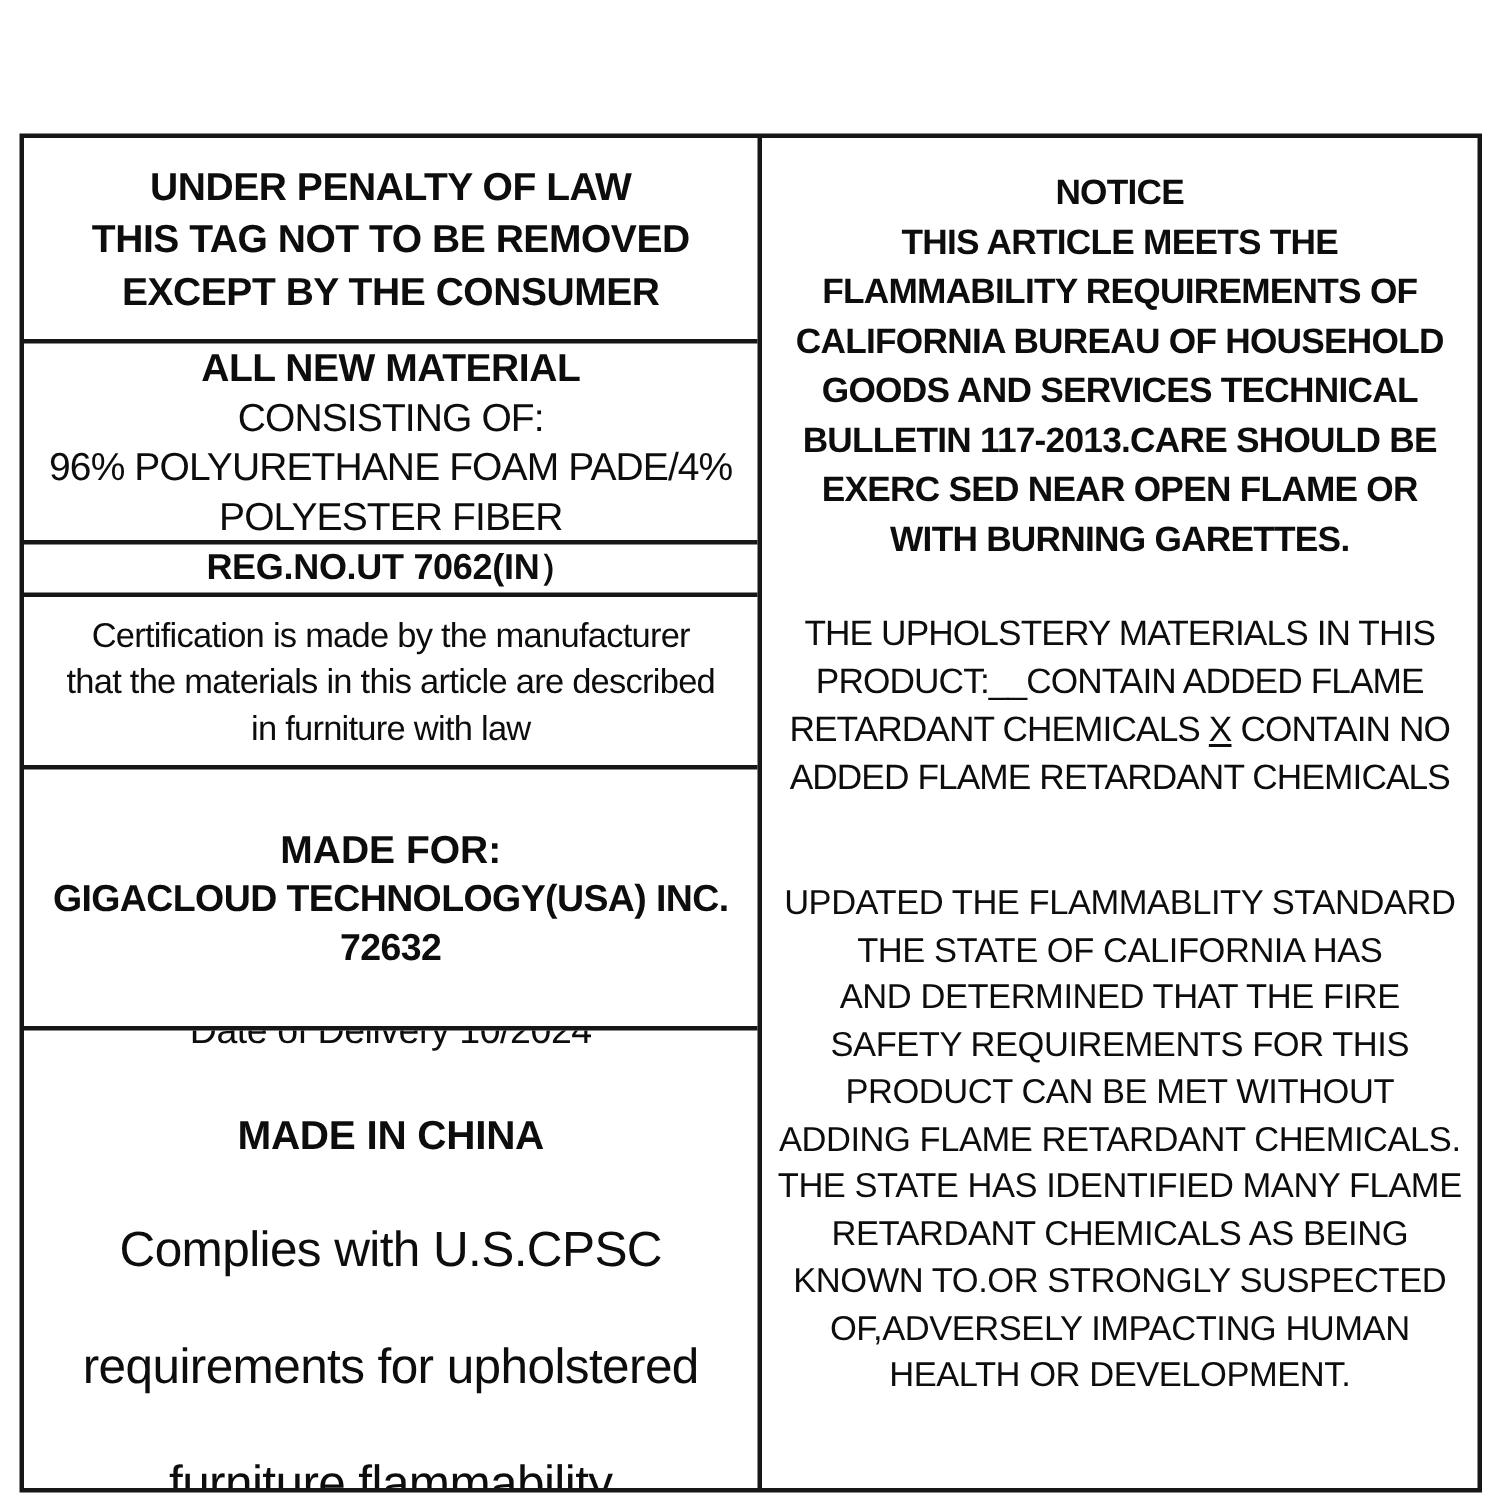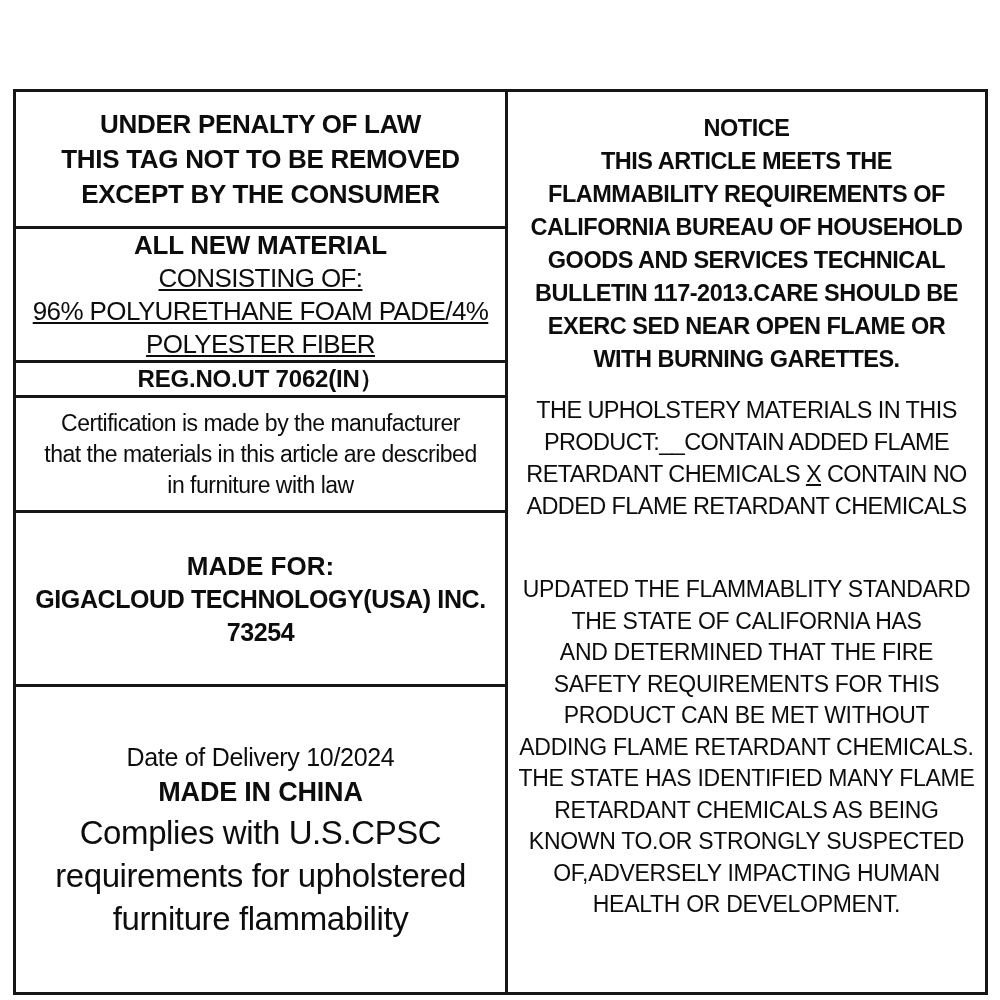--- a/index.html
+++ b/index.html
@@ -47,35 +47,35 @@
     text-align: center;
     white-space: nowrap;
     overflow: hidden;
   }
   .row:last-child { border-bottom: none; }
   .r-penalty { height: 137px; }
   .r-material { height: 134px; }
   .r-reg { height: 35px; }
   .r-cert { height: 115px; }
   .r-madefor { height: 174px; align-items: center; }
-  .r-origin { flex: 1; }
+  .r-origin { flex: 1; gap: 35px; }
 
   .penalty-line { font-weight: bold; font-size: 26px; line-height: 35px; letter-spacing: -0.3px; }
   .material-title { font-weight: bold; font-size: 26px; line-height: 33px; letter-spacing: -0.3px; }
-  .material-line { font-size: 26px; line-height: 33px; letter-spacing: -0.6px; text-decoration: underline; }
+  .material-line { font-size: 26px; line-height: 33px; letter-spacing: -0.6px; }
   .reg-line { font-weight: bold; font-size: 24px; line-height: 28px; letter-spacing: -0.2px; }
   .cert-line { font-size: 23px; line-height: 31px; letter-spacing: -0.5px; }
   .madefor-title { font-weight: bold; font-size: 26px; line-height: 34px; }
   .madefor-line { font-size: 25px; line-height: 33px; letter-spacing: -0.4px; font-weight: bold; }
   .origin-date { font-size: 25px; line-height: 34px; letter-spacing: -0.3px; }
   .origin-madein { font-weight: bold; font-size: 27px; line-height: 37px; letter-spacing: -0.2px; }
   .origin-cpsc { font-size: 33px; line-height: 43px; letter-spacing: -0.4px; }
 
   .notice-line { font-weight: bold; font-size: 23.5px; line-height: 33px; letter-spacing: -0.5px; white-space: nowrap; }
-  .retardant-block { margin-top: 18px; }
+  .retardant-block { margin-top: 30px; }
   .retardant-line { font-size: 23.5px; line-height: 32px; letter-spacing: -0.6px; white-space: nowrap; }
   .state-block { margin-top: 52px; }
   .state-line { font-size: 23px; line-height: 31.5px; letter-spacing: -0.3px; white-space: nowrap; }
   .marked-x { text-decoration: underline; }
 </style>
 </head>
 <body>
 
 <div class="label-tag">
 
@@ -100,21 +100,21 @@
 
     <div class="row r-cert">
       <div class="cert-line">Certification is made by the manufacturer</div>
       <div class="cert-line">that the materials in this article are described</div>
       <div class="cert-line">in furniture with law</div>
     </div>
 
     <div class="row r-madefor">
       <div class="madefor-title">MADE FOR:</div>
       <div class="madefor-line">GIGACLOUD TECHNOLOGY(USA) INC.</div>
-      <div class="madefor-line">73254</div>
+      <div class="madefor-line">72632</div>
     </div>
 
     <div class="row r-origin">
       <div class="origin-date">Date of Delivery 10/2024</div>
       <div class="origin-madein">MADE IN CHINA</div>
       <div class="origin-cpsc">Complies with U.S.CPSC</div>
       <div class="origin-cpsc">requirements for upholstered</div>
       <div class="origin-cpsc">furniture flammability</div>
     </div>
 

